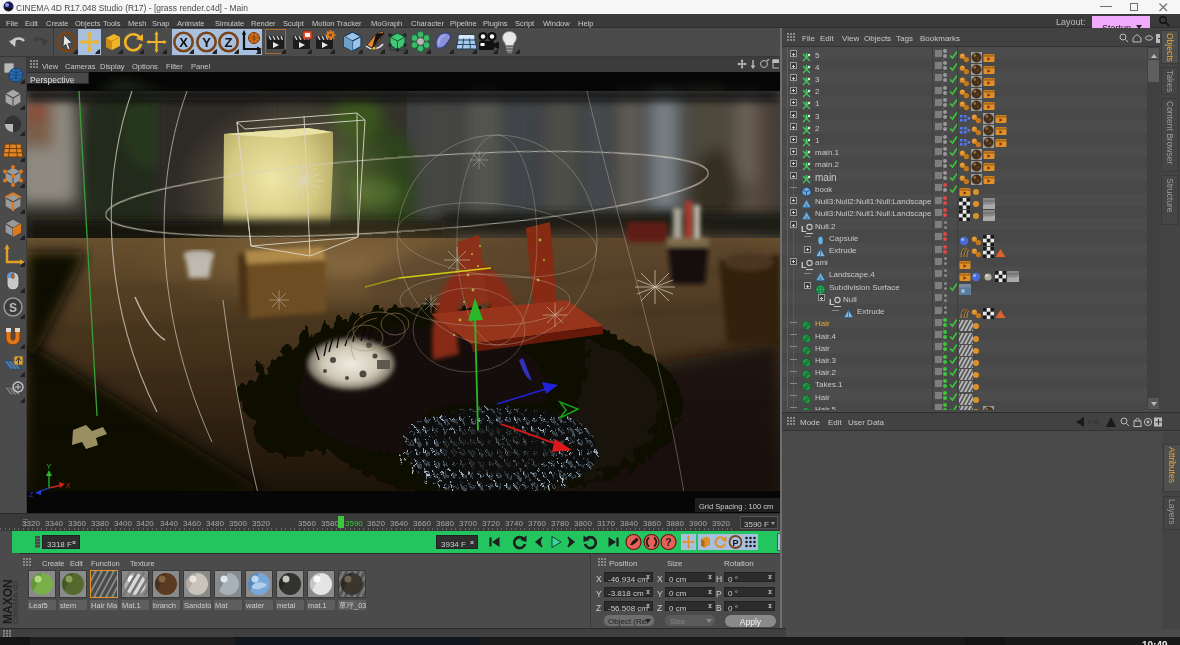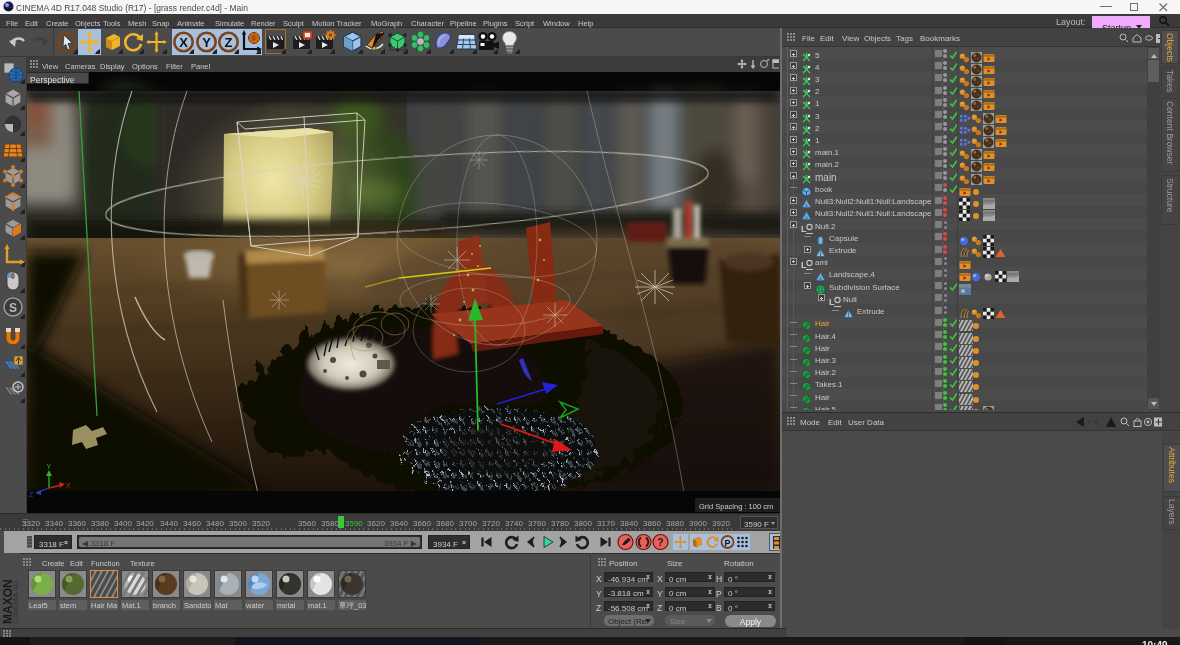--- a/index.html
+++ b/index.html
@@ -615,32 +615,26 @@
       <span class="abs" style="left:688px;top:4.5px;width:20px;text-align:center;font-size:8px;color:#a8a8a8">3900</span>
       <span class="abs" style="left:711px;top:4.5px;width:20px;text-align:center;font-size:8px;color:#a8a8a8">3920</span>
       <span class="abs" style="left:338px;top:2px;width:6px;height:13px;background:#3cc83c"></span>
       <span class="abs" style="left:345px;top:4.5px;font-size:8px;color:#3cc83c">3590</span>
       <div class="abs" style="left:0;top:14px;width:735px;height:2px;background:repeating-linear-gradient(90deg,#6a6a6a 0,#6a6a6a 1px,#3a3a3a 1px,#3a3a3a 4.6px)"></div>
       <div class="abs" style="left:740px;top:2px;width:38px;height:13px;background:#2e2e2e;border:1px solid #555">
         <span class="abs" style="left:3px;top:3px;font-size:8px;color:#ccc">3590 F</span>
         <span class="abs" style="right:2px;top:5px;width:0;height:0;border:2.5px solid transparent;border-top:3.5px solid #999"></span>
       </div>
     </div>
-<div class="abs" style="left:4px;top:531px;width:780px;height:22px;background:#a3a3a3">
+<div class="abs" style="left:12px;top:531px;width:780px;height:22px;background:#22c55e">
       <div class="abs" style="left:23px;top:5px;width:5px;height:12px;background:repeating-linear-gradient(0deg,#666 0,#666 1px,#4b4b4b 1px,#4b4b4b 3px)"></div>
       <div class="abs" style="left:30px;top:4px;width:38px;height:14px;background:#2e2e2e;border:1px solid #222">
         <span class="abs" style="left:4px;top:3.5px;font-size:8px;color:#ccc">3318 F</span>
         <span class="abs" style="right:3px;top:2.5px;width:0;height:0;border:2.5px solid transparent;border-bottom:3.5px solid #999"></span>
         <span class="abs" style="right:3px;bottom:2.5px;width:0;height:0;border:2.5px solid transparent;border-top:3.5px solid #999"></span>
-      </div>
-      <div class="abs" style="left:73px;top:4px;width:345px;height:14px;background:#2e2e2e;border:1px solid #222">
-        <div class="abs" style="left:1px;top:1px;width:341px;height:10px;background:#757575;border-radius:2px">
-          <span class="abs" style="left:3px;top:1.5px;font-size:8px;color:#3a3a3a">◀ 3318 F</span>
-          <span class="abs" style="right:3px;top:1.5px;font-size:8px;color:#3a3a3a">3934 F ▶</span>
-        </div>
       </div>
       <div class="abs" style="left:424px;top:4px;width:42px;height:14px;background:#2e2e2e;border:1px solid #222">
         <span class="abs" style="left:4px;top:3.5px;font-size:8px;color:#ccc">3934 F</span>
         <span class="abs" style="right:3px;top:2.5px;width:0;height:0;border:2.5px solid transparent;border-bottom:3.5px solid #999"></span>
         <span class="abs" style="right:3px;bottom:2.5px;width:0;height:0;border:2.5px solid transparent;border-top:3.5px solid #999"></span>
       </div>
       <div class="abs" style="left:474px;top:2px;width:17px;height:18px"><svg width="17" height="18">
           <path d="M4.5 4.5 L4.5 13.5" stroke="#1e1e1e" stroke-width="2.2"></path>
           <path d="M13.5 4 L6 9 L13.5 14 Z" fill="#1e1e1e"></path>
         </svg></div>

